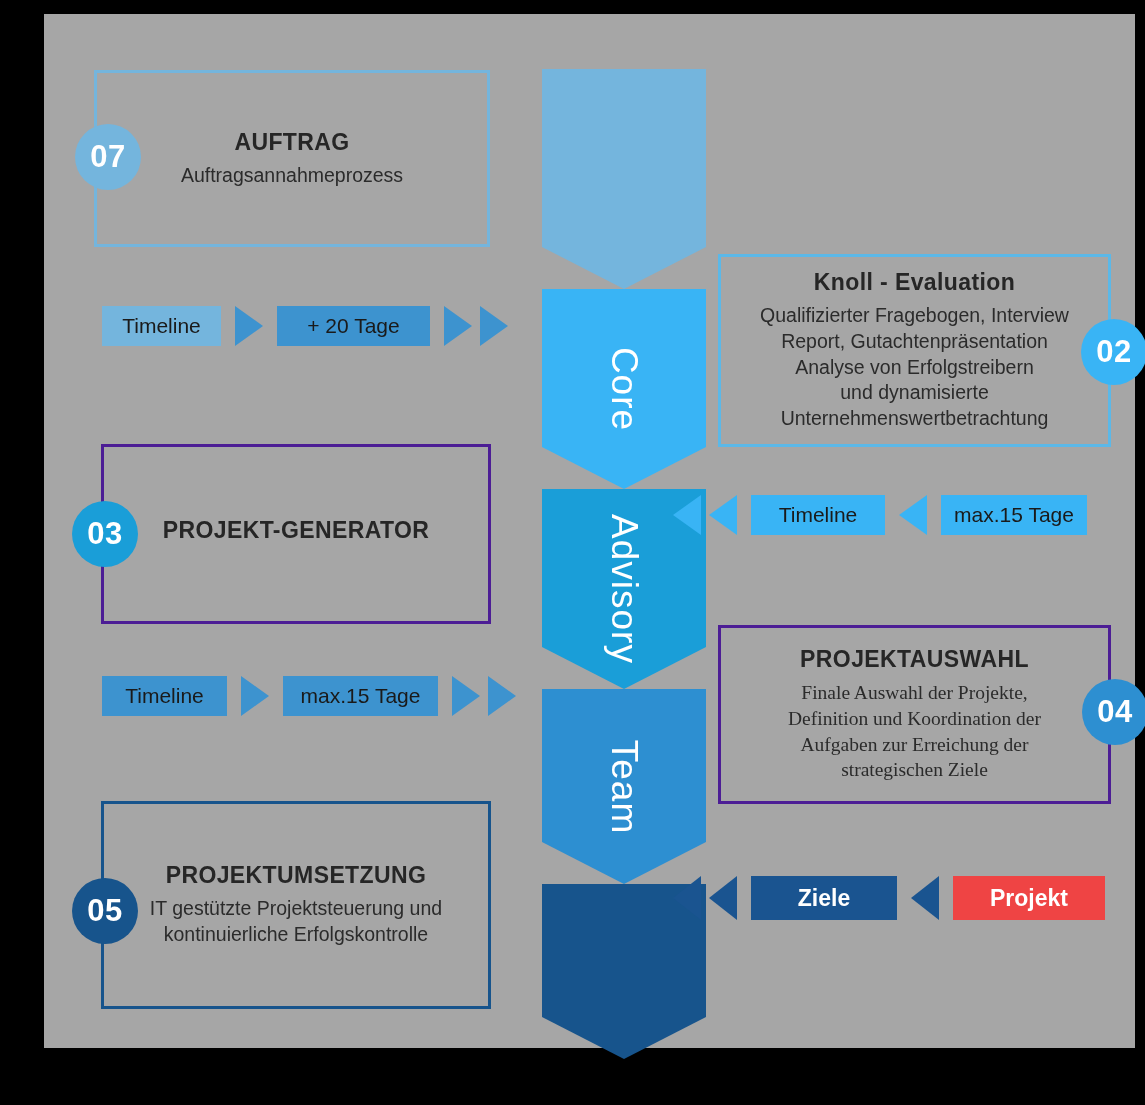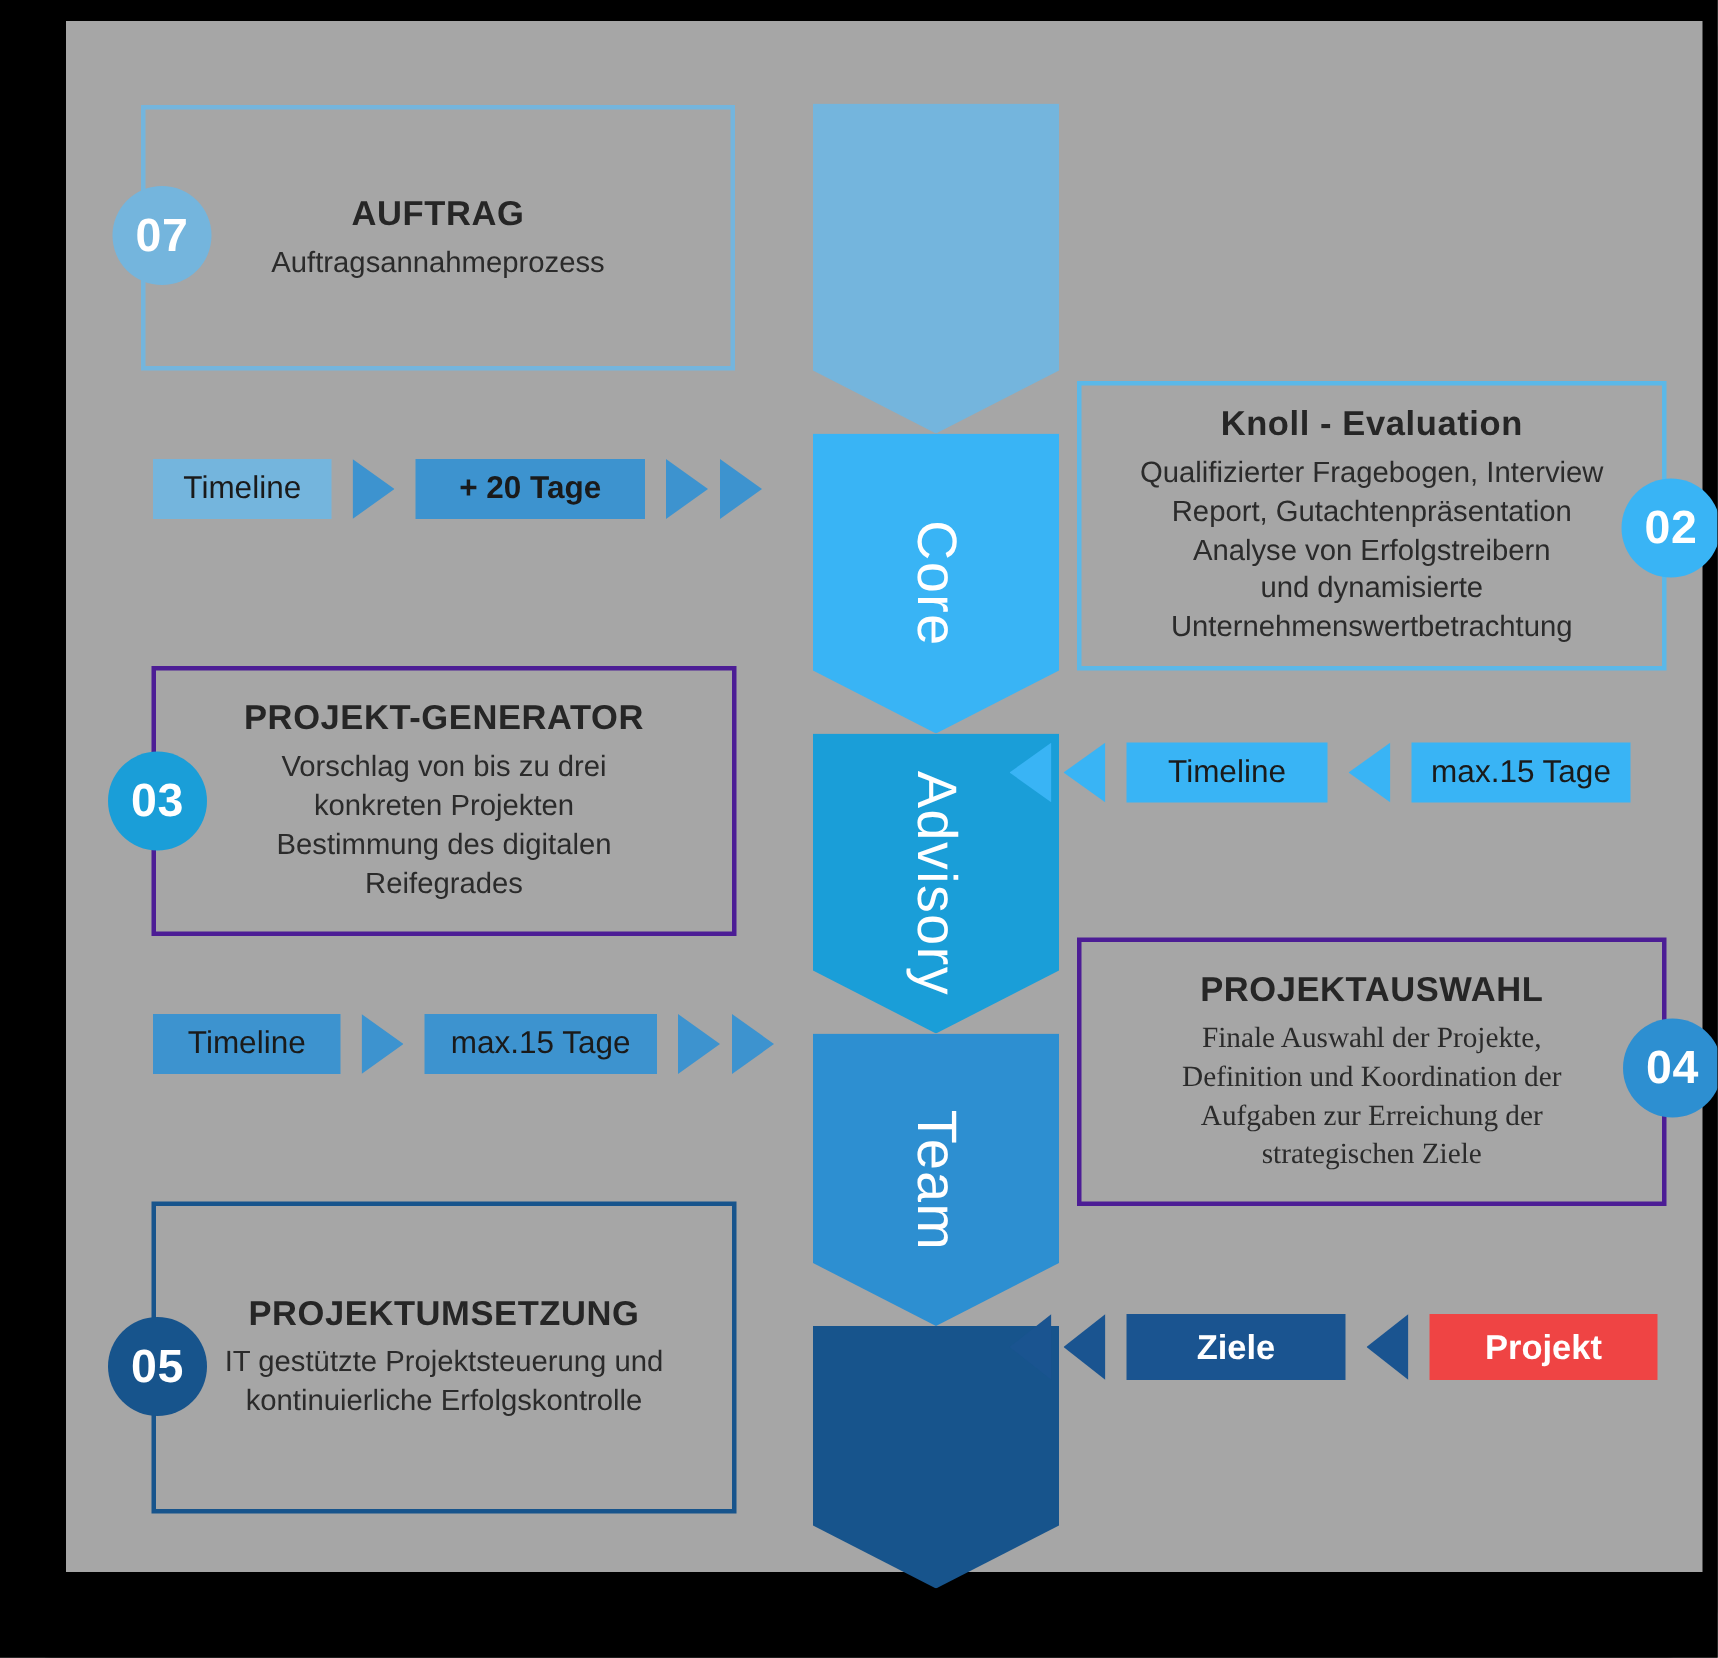--- a/index.html
+++ b/index.html
@@ -162,45 +162,41 @@
     </div>
     <div class="num-circle" style="left:31px; top:110px; background:#74b5dd;">
       <span>07</span>
     </div>
 
     <div class="tl-row" style="left:58px; top:292px;">
       <div class="tl-chip" style="background:#74b5dd; color:#1a1a1a; width:119px;">Timeline</div>
       <div class="gap-m"></div>
       <div class="tri right" style="background:#3d93cf;"></div>
       <div class="gap-m"></div>
-      <div class="tl-chip" style="background:#3d93cf; color:#1a1a1a; width:153px; font-weight:bold;">+  20 Tage</div>
+      <div class="tl-chip" style="background:#3d93cf; color:#1a1a1a; width:153px; font-weight:normal;">+  20 Tage</div>
       <div class="gap-m"></div>
       <div class="tri right" style="background:#3d93cf;"></div>
       <div class="gap-s"></div>
       <div class="tri right" style="background:#3d93cf;"></div>
     </div>
 
     <div class="step-box" style="left:674px; top:240px; width:393px; height:193px; border:3px solid #5bb8e8;">
       <div class="step-title">Knoll - Evaluation</div>
       <div class="step-desc" style="white-space:pre-line;">Qualifizierter Fragebogen, Interview
 Report, Gutachtenpräsentation
 Analyse von Erfolgstreibern
 und dynamisierte
 Unternehmenswertbetrachtung</div>
     </div>
     <div class="num-circle" style="left:1037px; top:305px; background:#39b4f5;">
       <span>02</span>
     </div>
 
     <div class="step-box" style="left:57px; top:430px; width:390px; height:180px; border:3px solid #4c1d95;">
       <div class="step-title">PROJEKT-GENERATOR</div>
-      <div class="step-desc" style="white-space:pre-line;">Vorschlag von bis zu  drei
-konkreten Projekten
-Bestimmung des digitalen
-Reifegrades</div>
     </div>
     <div class="num-circle" style="left:28px; top:487px; background:#1a9ed8;">
       <span>03</span>
     </div>
 
     <div class="tl-row" style="left:629px; top:481px;">
       <div class="tri left" style="background:#39b4f5;"></div>
       <div class="gap-s"></div>
       <div class="tri left" style="background:#39b4f5;"></div>
       <div class="gap-m"></div>

